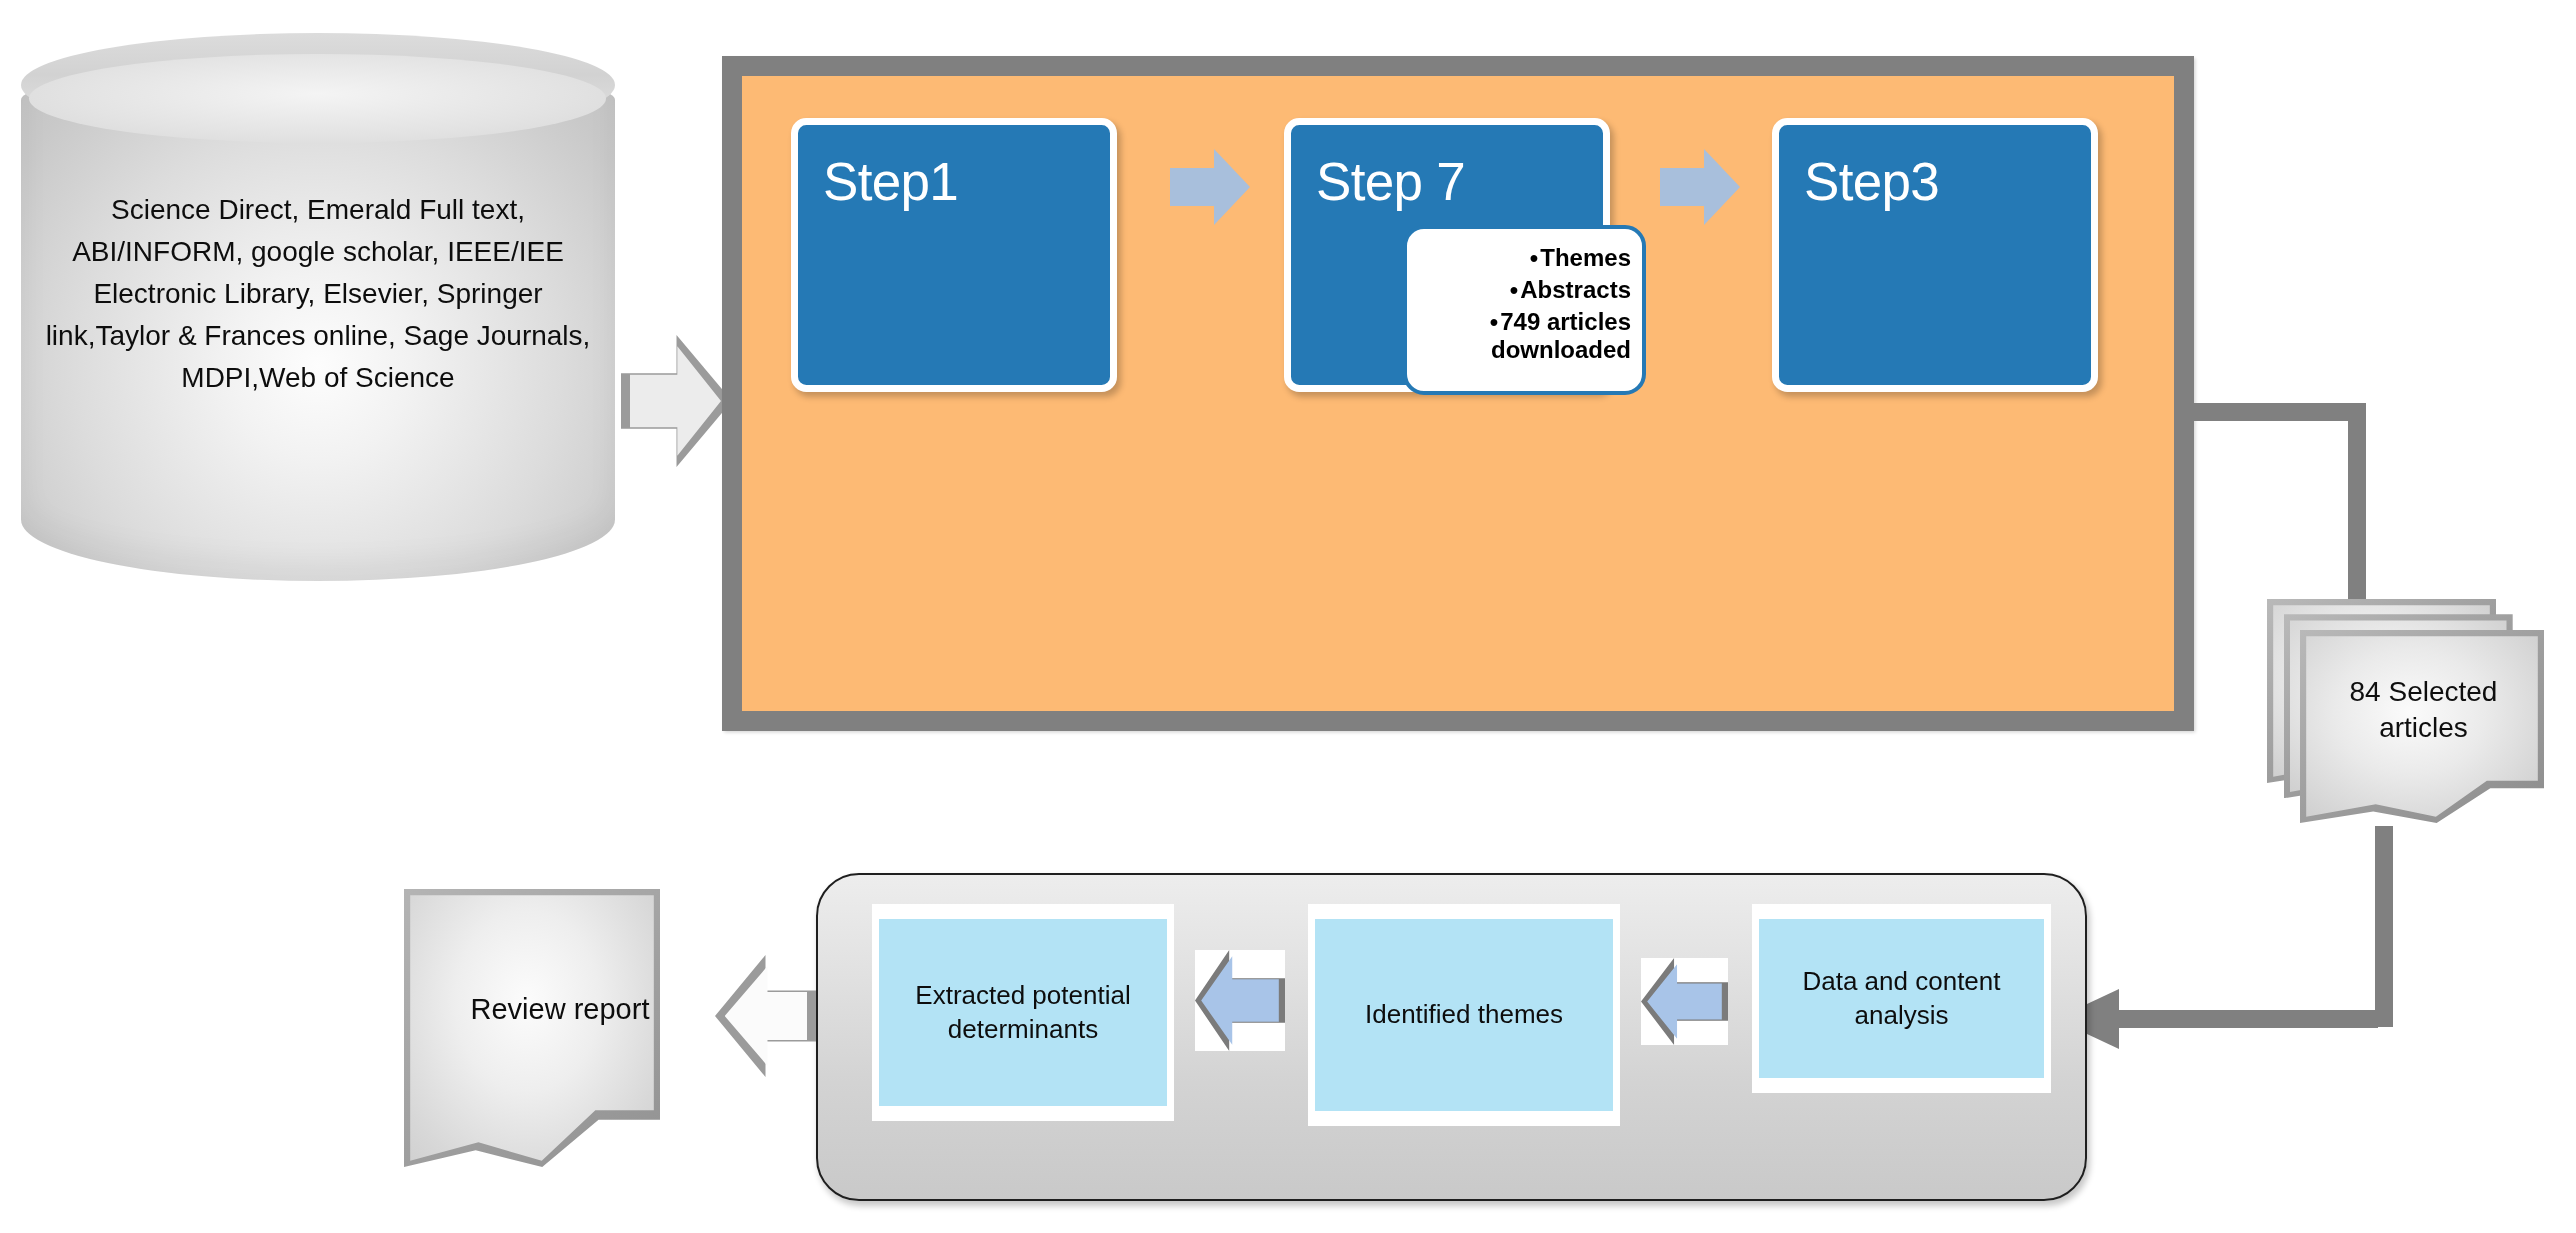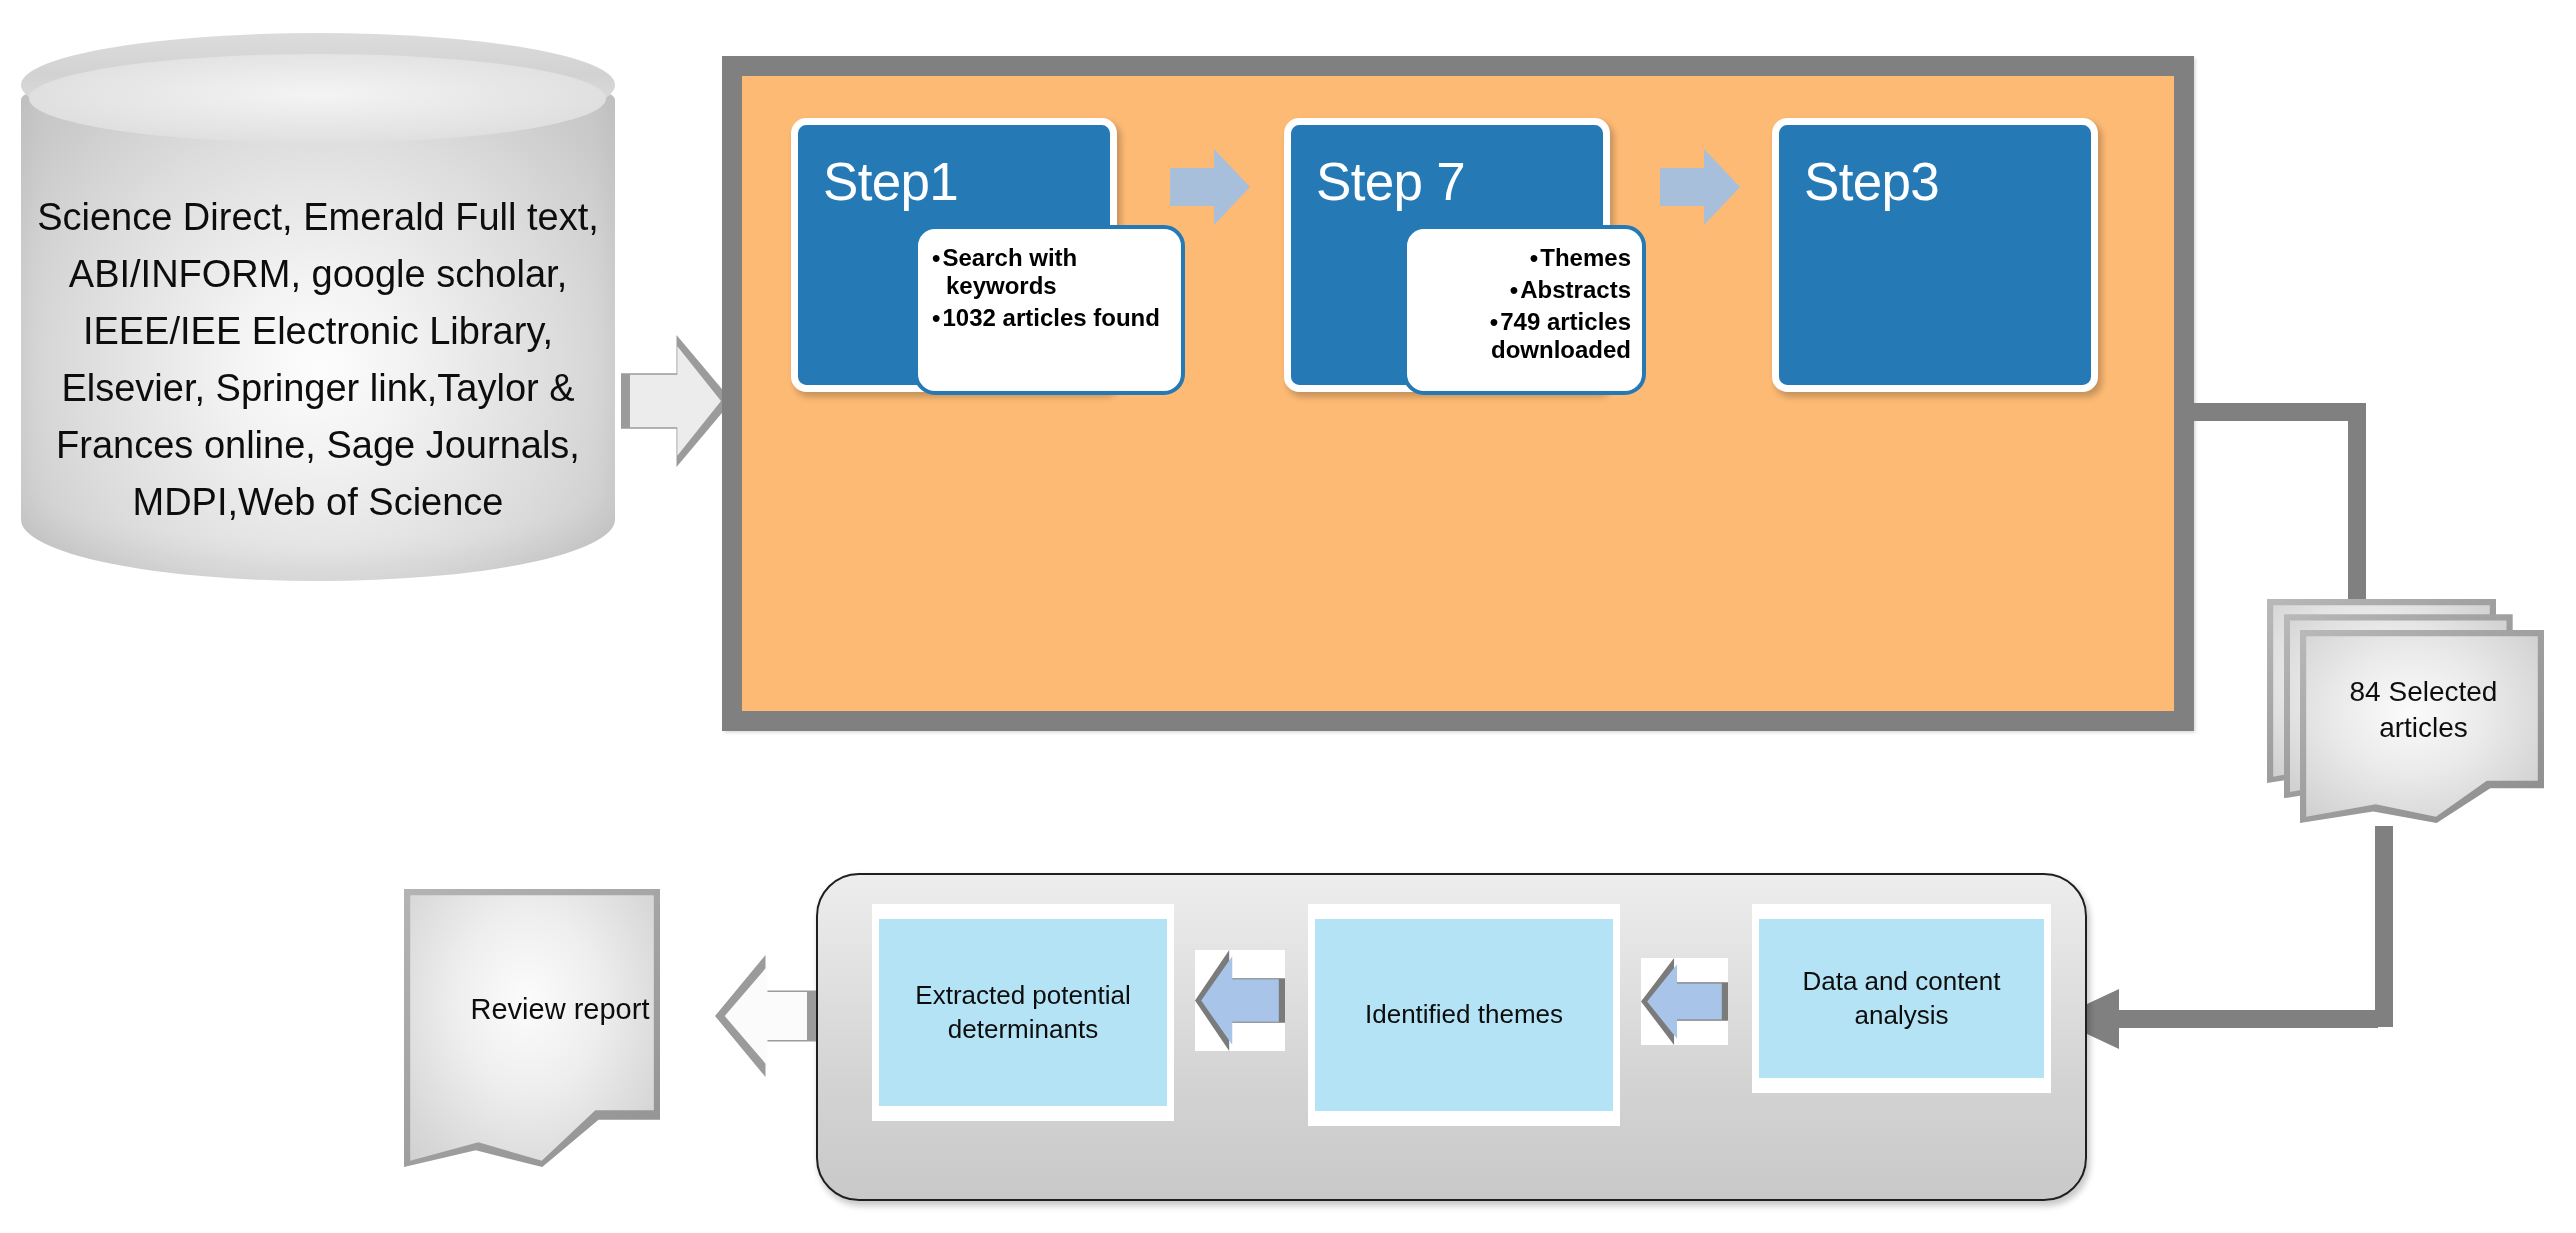--- a/index.html
+++ b/index.html
@@ -11,21 +11,21 @@
   #db-cylinder{position:absolute;left:21px;top:19.4px;width:594px;height:611px;}
   .cyl-body{position:absolute;left:0;top:50px;width:594px;height:512px;
     border-radius:48% 48% 50% 50% / 6% 6% 12% 12%;
     background:radial-gradient(ellipse at 50% 58%, #fdfdfd 0%, #f2f2f2 22%, #dcdcdc 58%, #c9c9c9 85%, #c2c2c2 100%);
     box-shadow:inset 0 -16.7px 31px rgba(0,0,0,.05);}
   .cyl-top{position:absolute;left:0;top:14px;width:594px;height:104px;border-radius:50%;
     background:linear-gradient(180deg,#dcdcdc 0%,#d2d2d2 40%,#e6e6e6 100%);}
   .cyl-top-inner{position:absolute;left:8.3px;top:21px;width:577px;height:89px;border-radius:50%;
     background:radial-gradient(ellipse at 50% 45%, #f4f4f4 0%, #e3e3e3 60%, #d6d6d6 100%);}
   .cyl-label{position:absolute;left:14px;top:170px;width:566px;text-align:center;
-    font-size:38px;line-height:1.50;color:#0d0d0d;}
+    font-size:28px;line-height:1.50;color:#0d0d0d;}
 
   
   #step-frame{position:absolute;left:722px;top:56px;width:1472px;height:675px;
     border:20px solid #808080;background:#fdba74;box-sizing:border-box;
     box-shadow:2.1px 2.1px 3.5px rgba(0,0,0,.18);}
 
   .step-card{position:absolute;width:326px;height:274px;}
   .step-box{position:absolute;left:0;top:0;width:326px;height:274px;border-radius:15.3px;
     background:#2579b5;border:7px solid #ffffff;box-sizing:border-box;
     box-shadow:3.5px 4.2px 6.2px rgba(0,0,0,.22);}
@@ -142,26 +142,20 @@
     <div class="inner"></div>
   </div>
 
   <div id="step-frame">
 
     <div class="step-card" id="step1-card">
       <div class="step-box">
         <div class="step-title">Step1</div>
       </div>
     </div>
-    <div class="step-note" id="step1-note">
-      <ul>
-        <li>Search with keywords</li>
-        <li>1032 articles found</li>
-      </ul>
-    </div>
 
     <div class="blue-arrow" id="arrow-1-2"></div>
 
     <div class="step-card" id="step2-card">
       <div class="step-box">
         <div class="step-title">Step 7</div>
       </div>
     </div>
     <div class="step-note" id="step2-note">
       <ul>

